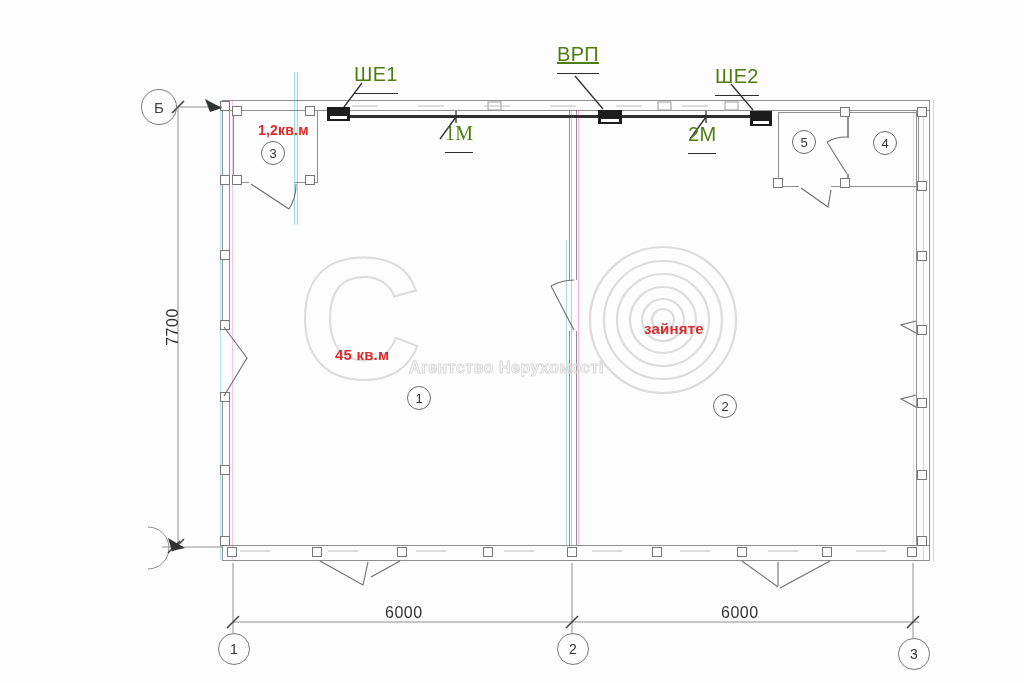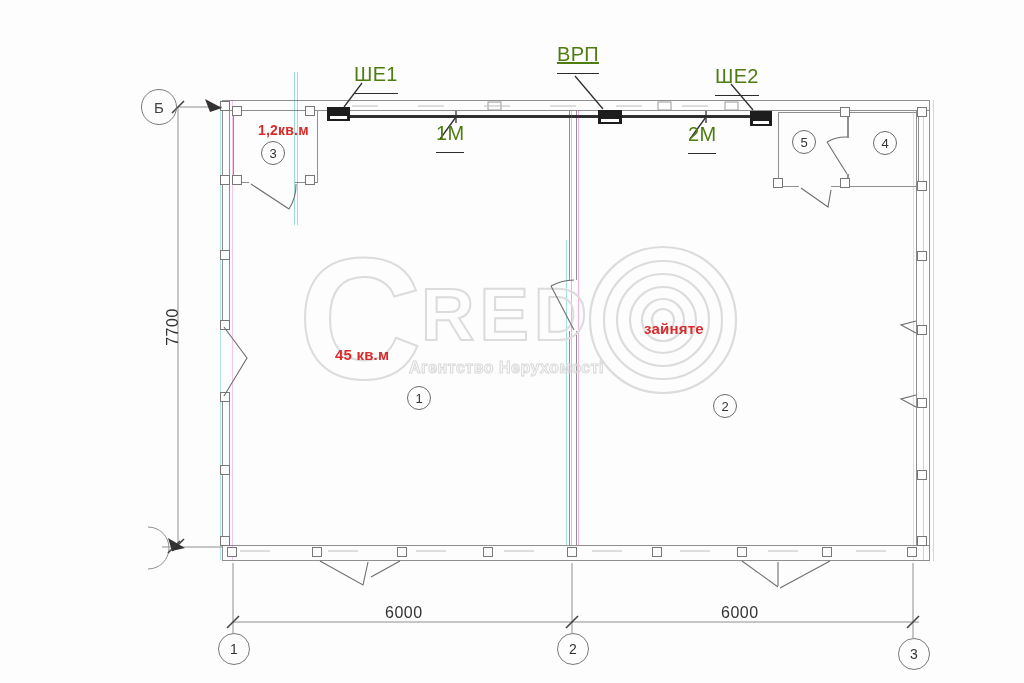--- a/index.html
+++ b/index.html
@@ -34,21 +34,20 @@
   svg.overlay{position:absolute;left:0;top:0;z-index:4;pointer-events:none;}
   svg.wmrings{position:absolute;left:0;top:0;z-index:1;pointer-events:none;}
   .rot{transform:rotate(-90deg);transform-origin:center center;}
 </style>
 </head>
 <body>
 
 <div id="canvas">
 
   <div class="wm" style="left:298px;top:232px;font-size:172px;">C</div>
-  <div class="wm" style="left:421px;top:278px;font-size:74px;letter-spacing:5px;">RED</div>
   <svg class="wmrings" width="1024" height="683">
     <g fill="none" stroke="#dcdcdc" stroke-width="2.2">
       <circle cx="663" cy="320" r="73"></circle>
         <circle cx="663" cy="320" r="59"></circle>
       <circle cx="663" cy="320" r="46"></circle>
         <circle cx="663" cy="320" r="33"></circle>
       <circle cx="663" cy="320" r="21"></circle>
         <circle cx="663" cy="320" r="11"></circle>
     </g>
   </svg>
@@ -195,21 +194,21 @@
         <path d="M778,562 V586"></path>
         <path d="M830,561 L780,588"></path>
       <path d="M916,333 L901,325 L916,321"></path>
         <path d="M916,407 L901,399 L916,395"></path>
     </g>
   </svg>
 
   <div class="lbl" style="left:354px;top:64px;">ШЕ1</div>
   <div class="lbl" style="left:557px;top:44px;text-decoration:underline;">ВРП</div>
   <div class="lbl" style="left:715px;top:66px;">ШЕ2</div>
-  <div class="lbl" style="left:436px;top:123px;">1М</div>
+  <div class="lbl" style="left:445px;top:123px;font-family:Liberation Serif, serif;">1М</div>
   <div class="lbl" style="left:688px;top:124px;">2М</div>
 
   <div class="red" style="left:258px;top:122px;font-size:14px;">1,2кв.м</div>
   <div class="red" style="left:335px;top:311px;margin-top:35px;">45 кв.м</div>
   <div class="red" style="left:644px;top:320px;">зайняте</div>
 
   <div class="circle" style="left:261px;top:141px;">
       <span>3</span>
     </div>
   <div class="circle" style="left:792px;top:130px;">

